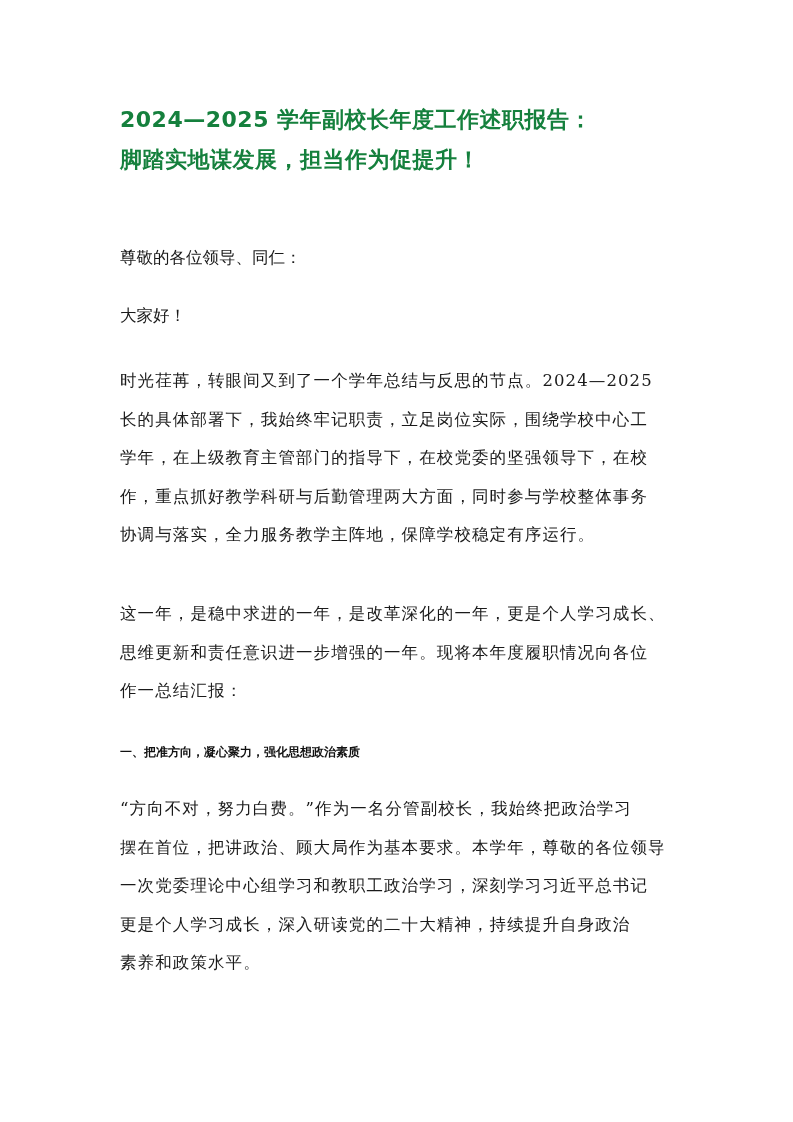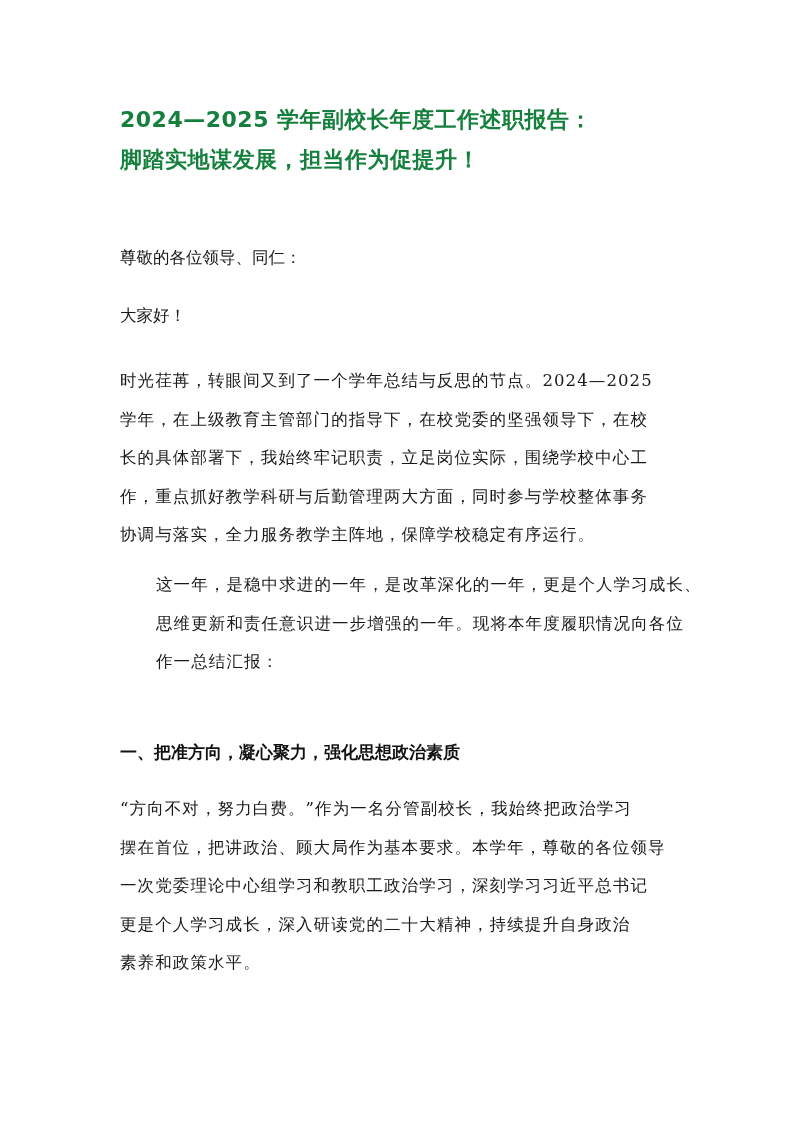--- a/index.html
+++ b/index.html
@@ -49,47 +49,47 @@
       text-align-last: left;
       letter-spacing: 1.1px;
     }
     .para .line { display: block; white-space: nowrap; }
     .section-heading {
       position: absolute;
       left: 0;
       margin: 0;
       font-family: "DejaVu Sans", "Liberation Sans", sans-serif;
       font-weight: bold;
-      font-size: 17px;
+      font-size: 12px;
       line-height: 30px;
       color: #111111;
     }
   </style>
 </head>
 <body>
 
 <div class="page">
   <h1 class="doc-title">
     <span>2024—2025 学年副校长年度工作述职报告：</span>
     <span>脚踏实地谋发展，担当作为促提升！</span>
   </h1>
 
   <p class="salutation" style="top:138px;text-align:center;">尊敬的各位领导、同仁：</p>
 
   <p class="salutation" style="top:196px;">大家好！</p>
 
   <p class="para" style="top:262px;">
     <span class="line">时光荏苒，转眼间又到了一个学年总结与反思的节点。2024—2025</span>
+    <span class="line">长的具体部署下，我始终牢记职责，立足岗位实际，围绕学校中心工</span>
     <span class="line">学年，在上级教育主管部门的指导下，在校党委的坚强领导下，在校</span>
-    <span class="line">长的具体部署下，我始终牢记职责，立足岗位实际，围绕学校中心工</span>
     <span class="line">作，重点抓好教学科研与后勤管理两大方面，同时参与学校整体事务</span>
     <span class="line">协调与落实，全力服务教学主阵地，保障学校稳定有序运行。</span>
   </p>
 
-  <p class="para" style="top:466px;margin-left:36px;">
+  <p class="para" style="top:495px;">
     <span class="line">这一年，是稳中求进的一年，是改革深化的一年，更是个人学习成长、</span>
     <span class="line">思维更新和责任意识进一步增强的一年。现将本年度履职情况向各位</span>
     <span class="line">作一总结汇报：</span>
   </p>
 
   <h2 class="section-heading" style="top:637px;">一、把准方向，凝心聚力，强化思想政治素质</h2>
 
   <p class="para" style="top:690px;">
     <span class="line">“方向不对，努力白费。”作为一名分管副校长，我始终把政治学习</span>
     <span class="line">摆在首位，把讲政治、顾大局作为基本要求。本学年，尊敬的各位领导</span>

